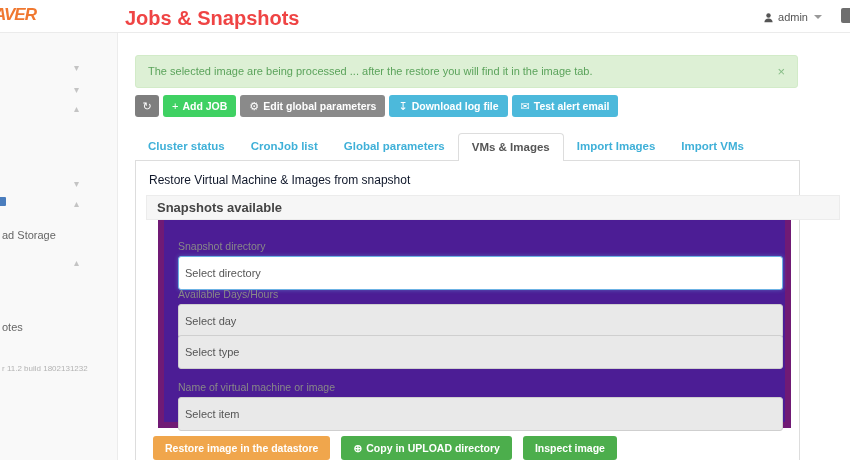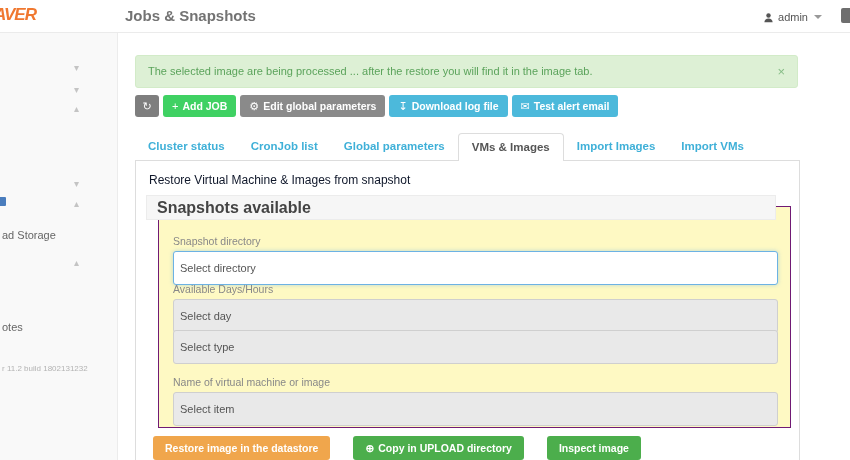--- a/index.html
+++ b/index.html
@@ -5,22 +5,22 @@
   * { margin:0; padding:0; box-sizing:border-box; }
   html,body { width:850px; height:460px; overflow:hidden; background:#fff;
               font-family:"Liberation Sans", sans-serif; }
 
   
   #header { position:absolute; left:0; top:0; width:850px; height:33px;
             background:#fff; border-bottom:1px solid #ebebeb; z-index:10; }
   #logo { position:absolute; left:-6px; top:5px; width:120px; height:24px;
           overflow:hidden; color:#f07830; font-size:17px; font-weight:bold;
           font-style:italic; letter-spacing:-1px; }
-  #page-title { position:absolute; left:125px; top:7px; font-size:15px;
-                font-weight:bold; color:#737373; }
+  #page-title { position:absolute; left:125px; top:7px; font-size:20px;
+                font-weight:bold; color:#ef4444; }
   #user-menu { position:absolute; right:28px; top:8px; height:18px;
                display:flex; align-items:center; gap:4px; color:#555;
                font-size:11px; cursor:pointer; }
   .caret-tri { width:0; height:0; border-left:4px solid transparent;
                border-right:4px solid transparent; border-top:4px solid #999;
                display:inline-block; margin-left:2px; }
   #edge-icon { position:absolute; right:-5px; top:8px; width:14px; height:15px;
                background:#6e6e6e; border-radius:2px; }
 
   
@@ -64,37 +64,37 @@
   .tab { padding:7px 13px 0 13px; font-size:11.5px; font-weight:bold;
          color:#3fb0d8; cursor:pointer; height:28px; }
   .tab.active { background:#fff; color:#555; border:1px solid #ddd;
                 border-bottom:none; border-radius:4px 4px 0 0; }
 
   
   #content-box { position:absolute; left:17px; top:127px; width:665px;
                  height:340px; background:#fff; border:1px solid #ddd; }
   #panel-desc { position:absolute; left:13px; top:12px; font-size:12px;
                 color:#0f172a; }
-  #panel-heading { position:absolute; left:10px; top:34px; width:630px;
+  #panel-heading { position:absolute; left:10px; top:34px; width:694px;
                    height:25px; background:#f6f6f6; border:1px solid #ececec;
-                   line-height:23px; padding-left:10px; font-size:16px;
+                   line-height:23px; padding-left:10px; font-size:13px;
                    font-weight:bold; color:#444; z-index:2; }
   #panel-body { position:absolute; left:22px; top:45px; width:633px;
-                height:222px; background:#fef9c3; border:1px solid #701a75; z-index:1; }
+                height:222px; background:#4c1d95; border:6px solid #701a75; z-index:1; }
   .field { position:absolute; left:14px; width:605px; }
   .field label { display:block; font-size:10.5px; color:#888; margin-bottom:4px; }
   .field input { width:100%; height:34px; font-size:11px; color:#555;
                  padding:0 6px; border-radius:3px;
                  font-family:"Liberation Sans", sans-serif; outline:none; }
   .field input.active { background:#fff; border:1px solid #6cb2e4;
                         box-shadow:0 0 4px rgba(102,175,233,.45); }
   .field input.disabled { background:#e9e9e9; border:1px solid #cfcfcf; }
 
   
-  #actions { position:absolute; left:17px; top:275px; display:flex; gap:23px; }
+  #actions { position:absolute; left:17px; top:275px; display:flex; gap:11px; }
   .action-btn { height:24px; border:none; border-radius:3px; color:#fff;
                 font-size:10.5px; font-weight:bold; padding:0 12px;
                 cursor:pointer; display:inline-flex; align-items:center; gap:4px;
                 font-family:"Liberation Sans", sans-serif; }
   .a-orange { background:#f0a64c; }
   .a-green  { background:#4cae4c; }
 </style>
 </head>
 <body>
 

